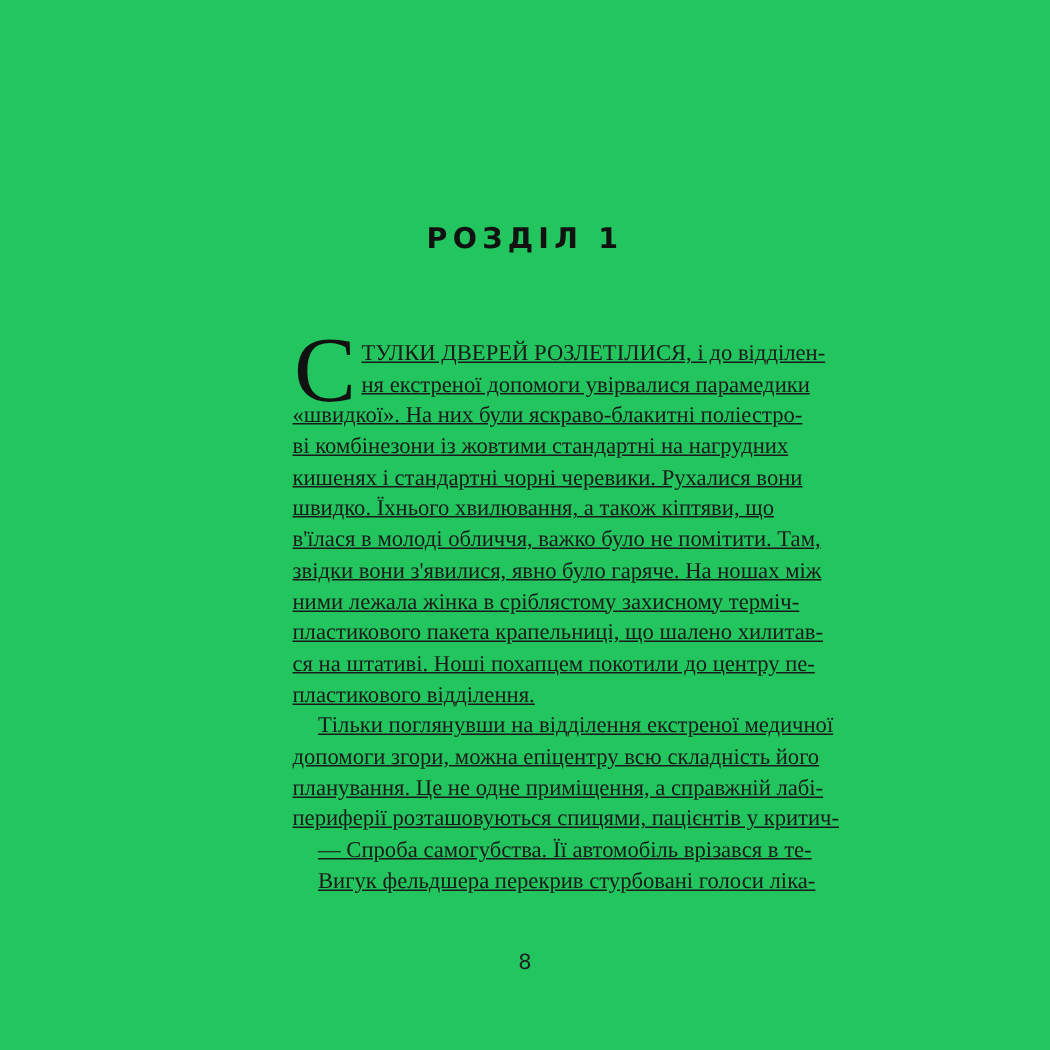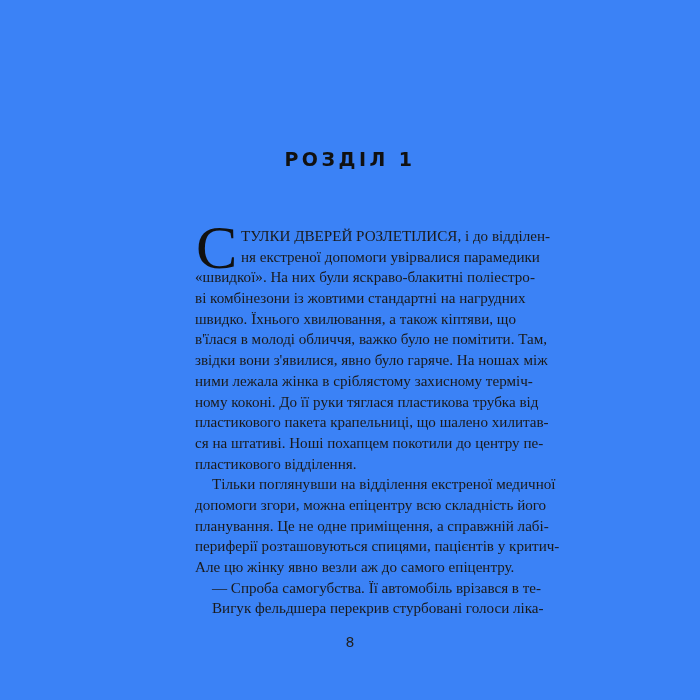--- a/index.html
+++ b/index.html
@@ -1,28 +1,28 @@
 <!DOCTYPE html>
 <html><head>
   <meta charset="utf-8">
   <style>
     html, body { margin: 0; padding: 0; background: #ffffff; }
     body { width: 700px; height: 700px; position: relative; overflow: hidden; }
-    .page { position: absolute; left: 0; top: 0; width: 700px; height: 700px; background: #3b82f6; }
+    .page { position: absolute; left: 0; top: 0; width: 700px; height: 700px; background: #22c55e; }
     .chapter-title {
       position: absolute; left: 0; width: 700px; top: 148px; text-align: center;
       font-family: "DejaVu Sans", sans-serif; font-weight: bold; font-size: 19px;
       letter-spacing: 3.5px; color: #111;
     }
     .text-block {
       position: absolute; left: 195px; top: 226px; width: 316px;
       font-family: "Liberation Serif", serif; font-size: 15.1px; line-height: 20.7px;
       color: #1a1a1a;
     }
-    .line { display: block; height: 20.7px; white-space: nowrap; text-align: justify; text-align-last: justify; }
+    .line { display: block; height: 20.7px; white-space: nowrap; text-align: justify; text-align-last: justify; text-decoration: underline; }
     .line.last { text-align-last: left; }
     .line.indent { text-indent: 17px; }
     .line.cap-line { padding-left: 46px; }
     .dropcap {
       position: absolute; left: 196px; top: 216px;
       font-family: "Liberation Serif", serif; font-size: 62px; line-height: 62px; color: #111;
     }
     .page-number {
       position: absolute; left: 0; width: 700px; top: 634px; text-align: center;
       font-family: "DejaVu Sans", sans-serif; font-size: 14px; color: #222;
@@ -32,30 +32,29 @@
 <body>
 
 <div class="page">
   <div class="chapter-title">РОЗДІЛ 1</div>
   <div class="dropcap">С</div>
   <div class="text-block" id="text-block">
       <span class="line cap-line">ТУЛКИ ДВЕРЕЙ РОЗЛЕТІЛИСЯ, і до відділен-</span>
       <span class="line cap-line">ня екстреної допомоги увірвалися парамедики</span>
       <span class="line ">«швидкої». На них були яскраво-блакитні поліестро-</span>
       <span class="line ">ві комбінезони із жовтими стандартні на нагрудних</span>
+      <span class="line ">кишенях і стандартні чорні черевики. Рухалися вони</span>
       <span class="line ">швидко. Їхнього хвилювання, а також кіптяви, що</span>
       <span class="line ">в'їлася в молоді обличчя, важко було не помітити. Там,</span>
       <span class="line ">звідки вони з'явилися, явно було гаряче. На ношах між</span>
       <span class="line ">ними лежала жінка в сріблястому захисному терміч-</span>
-      <span class="line ">ному коконі. До її руки тяглася пластикова трубка від</span>
       <span class="line ">пластикового пакета крапельниці, що шалено хилитав-</span>
       <span class="line ">ся на штативі. Ноші похапцем покотили до центру пе-</span>
       <span class="line last">пластикового відділення.</span>
       <span class="line indent">Тільки поглянувши на відділення екстреної медичної</span>
       <span class="line ">допомоги згори, можна епіцентру всю складність його</span>
       <span class="line ">планування. Це не одне приміщення, а справжній лабі-</span>
       <span class="line ">периферії розташовуються спицями, пацієнтів у критич-</span>
-      <span class="line last">Але цю жінку явно везли аж до самого епіцентру.</span>
       <span class="line indent">— Спроба самогубства. Її автомобіль врізався в те-</span>
       <span class="line indent">Вигук фельдшера перекрив стурбовані голоси ліка-</span>
     </div>
   <div class="page-number">8</div>
 </div>
 
 </body></html>

